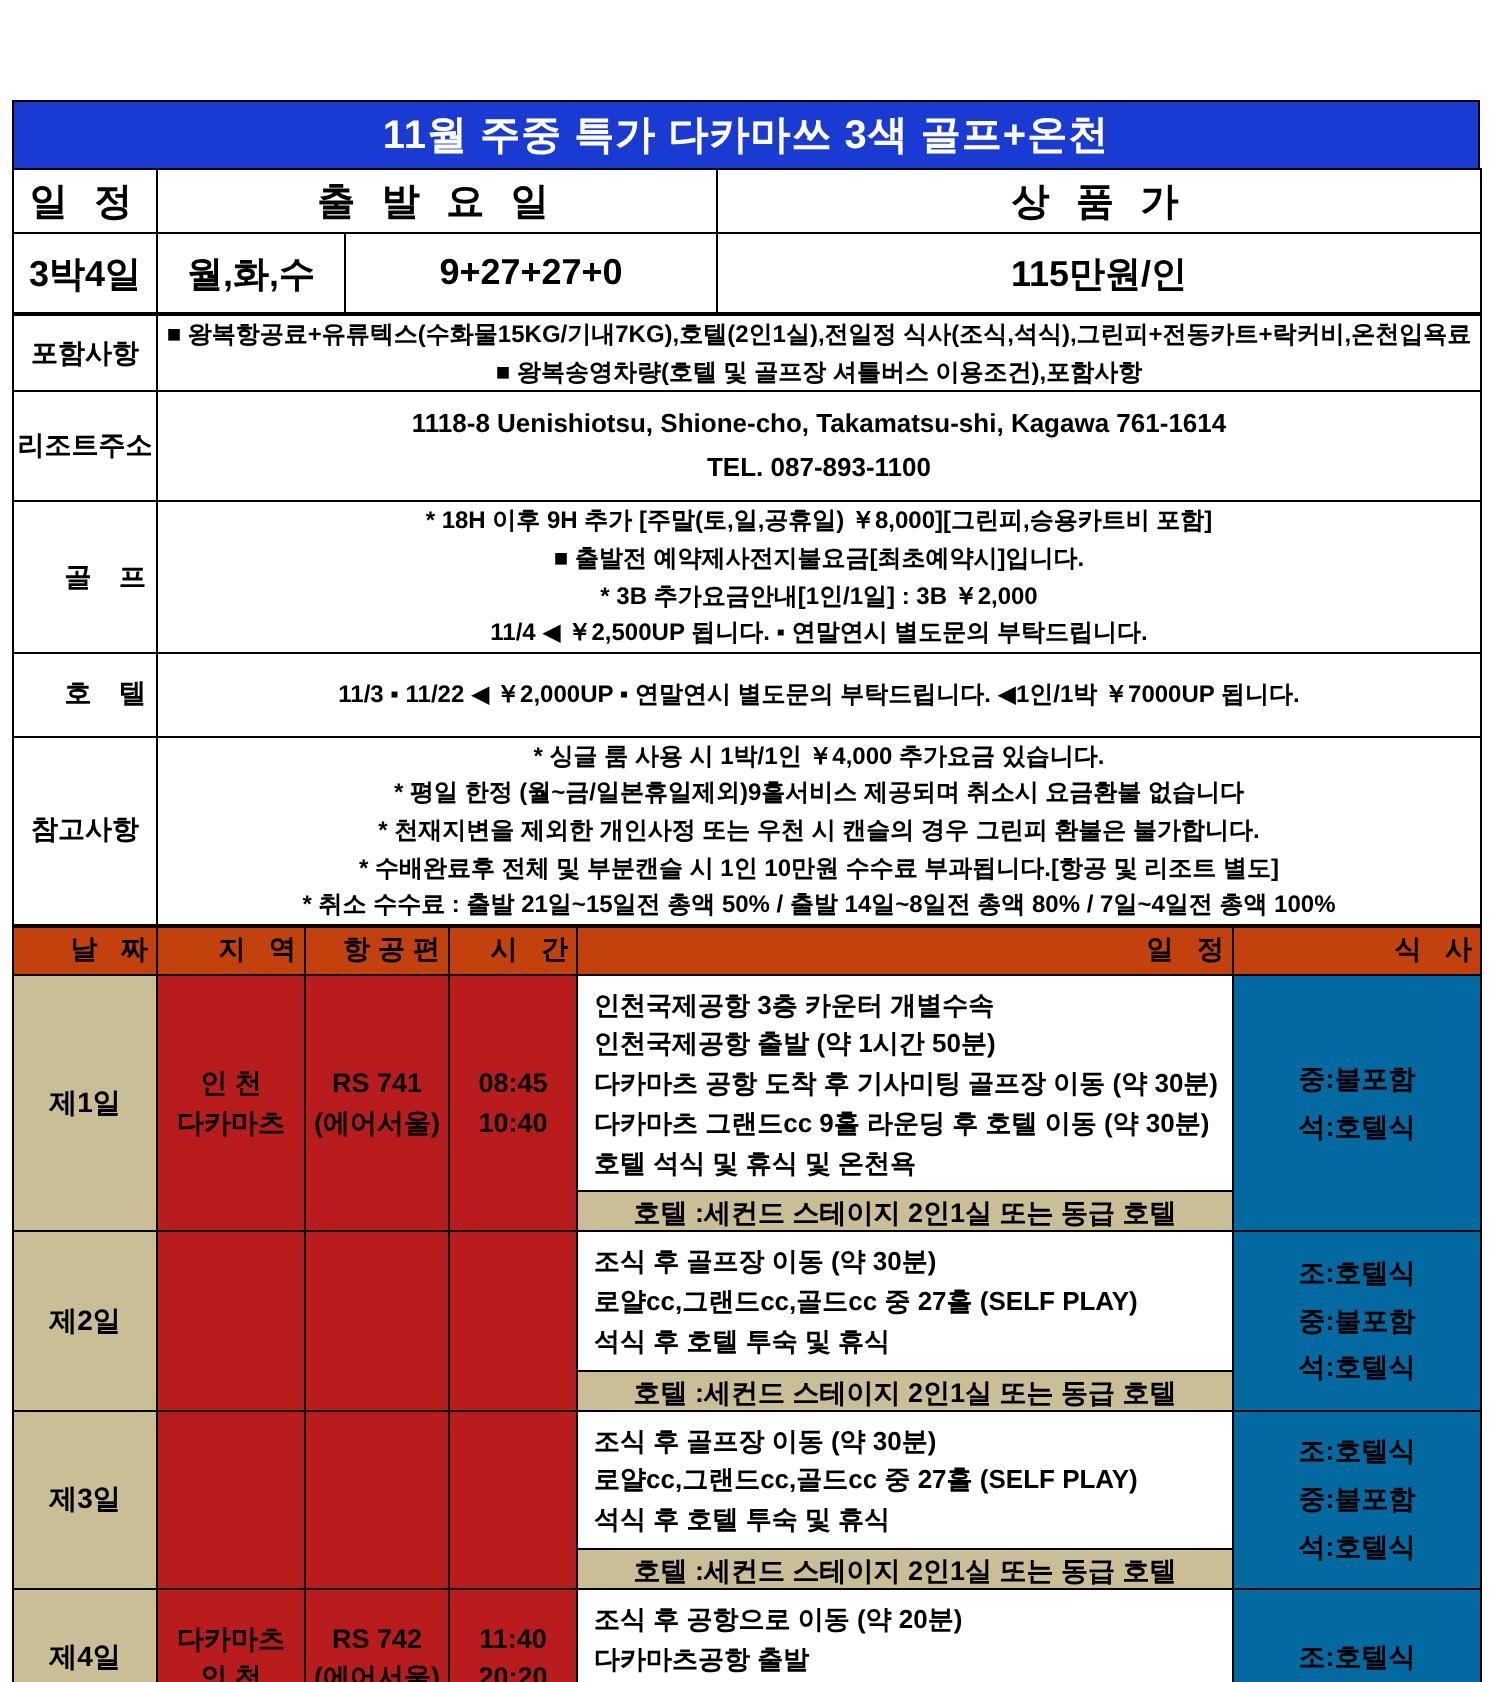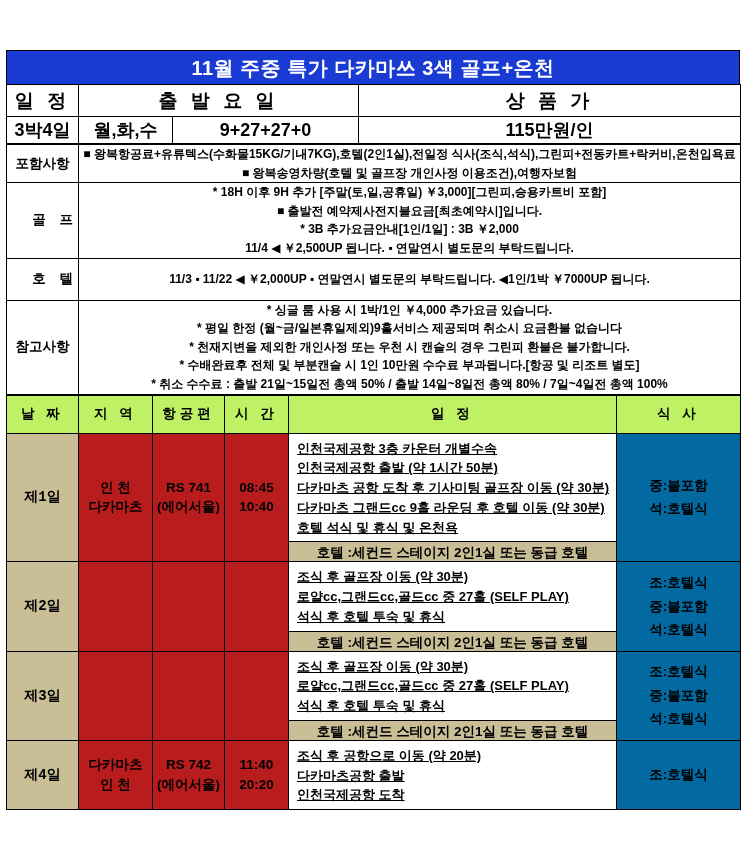--- a/index.html
+++ b/index.html
@@ -44,21 +44,21 @@
   
   .hdr-cell {
     text-align: center;
     font-size: 19px;
     height: 32px;
     letter-spacing: 4px;
   }
   .val-cell {
     text-align: center;
     font-size: 18px;
-    height: 27px;
+    height: 40px;
   }
   
   .lbl {
     text-align: center;
     font-size: 13.5px;
     letter-spacing: 0px;
     padding: 2px 1px;
   }
   .lbl.sp { letter-spacing: 5px; padding-left: 5px; text-align: right; }
   .body-cell {
@@ -66,50 +66,48 @@
     line-height: 1.55;
     padding: 4px 4px 4px 6px;
     text-align: center;
     font-weight: bold;
   }
   .body-cell.center { text-align: center; }
   .body-cell .ln { display: block; white-space: nowrap; }
   .body-cell.addr { font-size: 13px; line-height: 1.7; padding: 5px 2px; }
   
   .it-head td {
-    background: #bef264;
+    background: #c2410c;
     color: #ffffff;
-    text-align: center;
-    font-size: 13.5px;
-    height: 38px;
+    text-align: right;
+    font-size: 13.5px;
+    height: 24px;
     letter-spacing: 4px;
     padding-left: 4px;
   }
   
   .day-cell {
     background: #c9be96;
     text-align: center;
     font-size: 14px;
-    font-family: Liberation Mono, monospace;
   }
   .plain-cell {
     background: #b91c1c;
     text-align: center;
     font-size: 13.5px;
     line-height: 1.45;
   }
   .plain-cell .ln { display: block; white-space: nowrap; }
   .region .ln { letter-spacing: 0px; }
   .sched-wrap { padding: 0; vertical-align: top; }
   .sched-inner {
     padding: 5px 4px 4px 8px;
     font-size: 13px;
     line-height: 1.52;
     text-align: left;
-    text-decoration: underline;
   }
   .sched-inner .ln { display: block; white-space: nowrap; }
   .hotel-band {
     background: #c9be96;
     border-top: 1.5px solid #000;
     text-align: center;
     font-size: 13.5px;
     font-weight: bold;
     height: 20px;
     line-height: 22px;
@@ -154,27 +152,34 @@
   <table class="grid">
     <colgroup>
         <col style="width:72px">
         <col style="width:662px">
       </colgroup>
     <tbody>
       <tr>
         <td class="lbl">포함사항</td>
         <td class="body-cell">
             <span class="ln">■ 왕복항공료+유류텍스(수화물15KG/기내7KG),호텔(2인1실),전일정 식사(조식,석식),그린피+전동카트+락커비,온천입욕료</span>
-            <span class="ln">■ 왕복송영차량(호텔 및 골프장 개인사정 이용조건),여행자보험</span>
+            <span class="ln">■ 왕복송영차량(호텔 및 골프장 셔틀버스 이용조건),포함사항</span>
+          </td>
+      </tr>
+      <tr>
+        <td class="lbl">리조트주소</td>
+        <td class="body-cell addr center">
+            <span class="ln">1118-8 Uenishiotsu, Shione-cho, Takamatsu-shi, Kagawa 761-1614</span>
+            <span class="ln">TEL. 087-893-1100</span>
           </td>
       </tr>
       <tr>
         <td class="lbl sp">골 프</td>
         <td class="body-cell">
-            <span class="ln">*  18H  이후  9H 추가  [주말(토,일,공휴일) ￥3,000][그린피,승용카트비  포함]</span>
+            <span class="ln">*  18H  이후  9H 추가  [주말(토,일,공휴일) ￥8,000][그린피,승용카트비  포함]</span>
             <span class="ln">■ 출발전 예약제사전지불요금[최초예약시]입니다.</span>
             <span class="ln">*  3B 추가요금안내[1인/1일]  :  3B ￥2,000</span>
             <span class="ln">   11/4  ◀  ￥2,500UP  됩니다.  ▪ 연말연시  별도문의  부탁드립니다.</span>
           </td>
       </tr>
       <tr>
         <td class="lbl sp">호 텔</td>
         <td class="body-cell" style="height:42px">
             <span class="ln">11/3 ▪ 11/22 ◀ ￥2,000UP ▪ 연말연시  별도문의  부탁드립니다. ◀1인/1박 ￥7000UP  됩니다.</span>
           </td>

